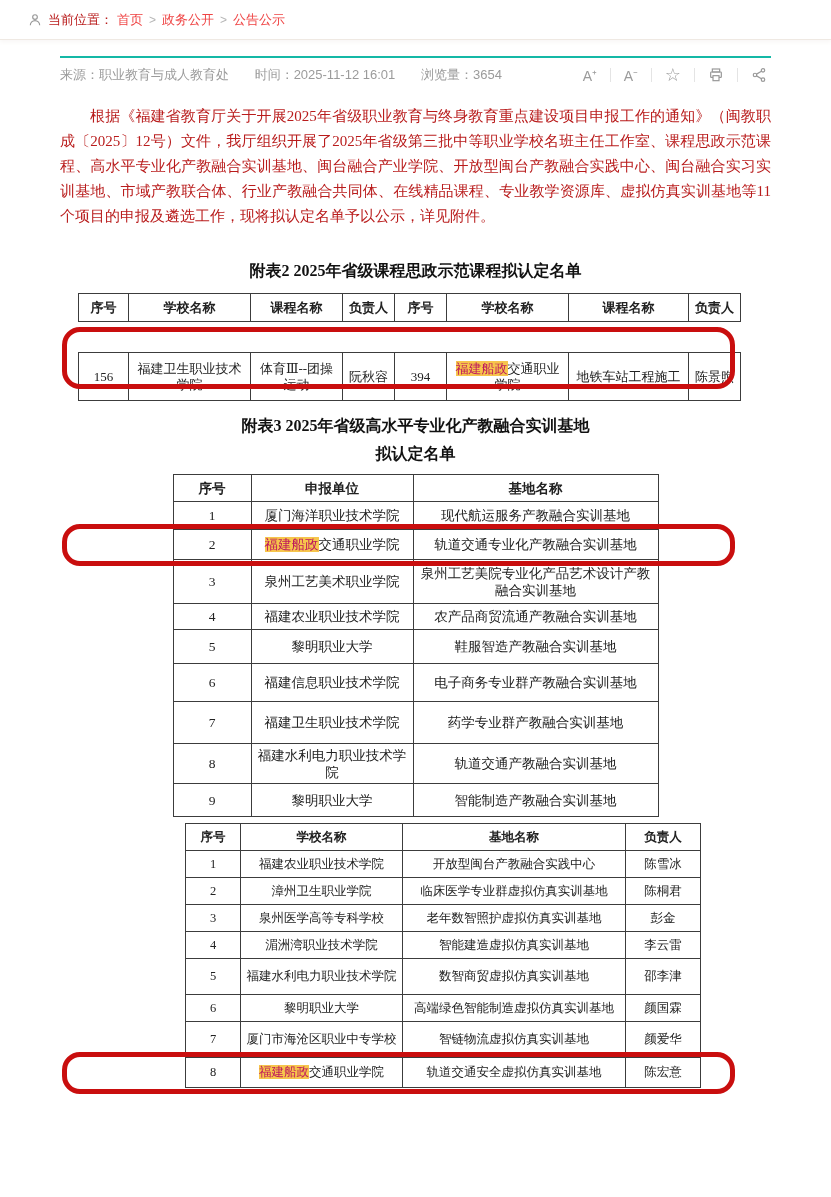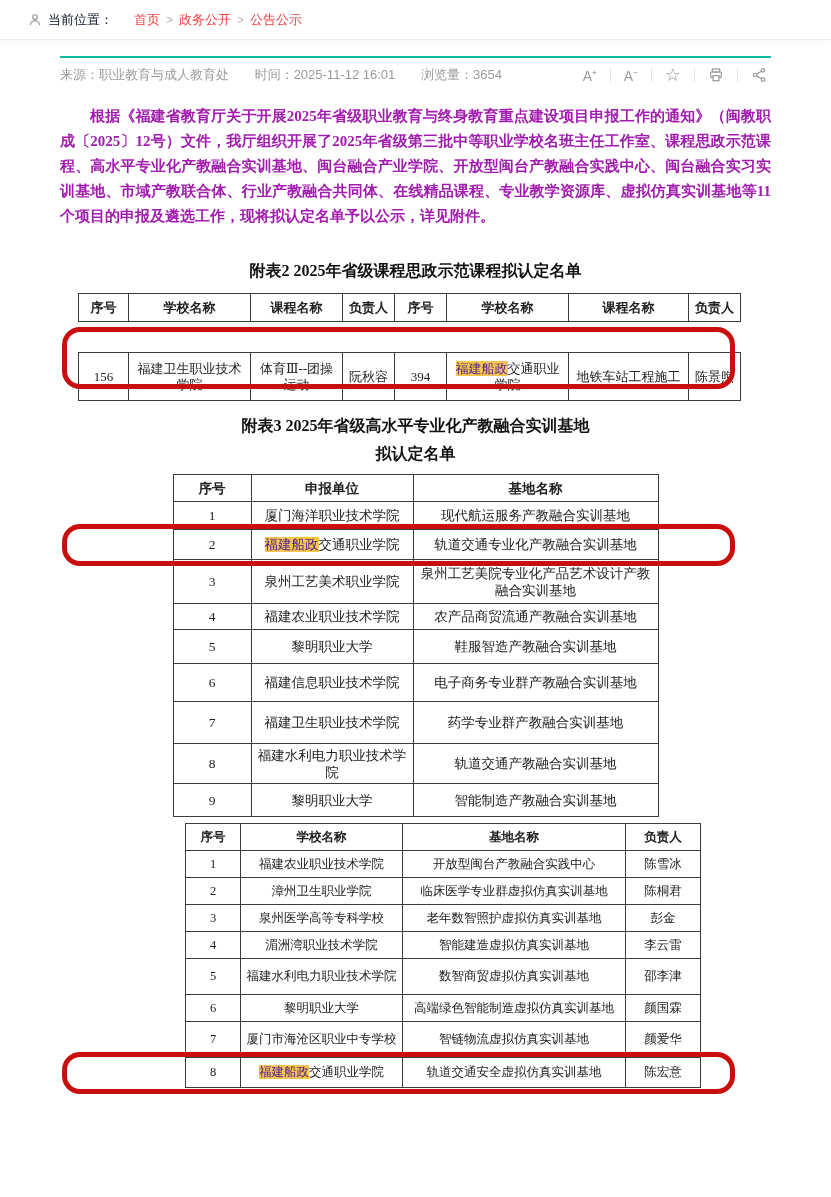--- a/index.html
+++ b/index.html
@@ -4,41 +4,41 @@
 <style>
   * { box-sizing: border-box; margin: 0; padding: 0; }
   html, body { width: 831px; height: 1197px; overflow: hidden; background: #ffffff;
     font-family: "Liberation Sans", sans-serif; }
 
   
   .breadcrumb-bar { height: 40px; display: flex; align-items: center; padding-left: 28px;
     border-bottom: 1px solid #efe9e3; box-shadow: 0 2px 4px rgba(150,130,110,.07);
     font-size: 13px; color: #8a8a8a; background: #fff; }
   .crumb-icon { display: inline-flex; margin-right: 6px; }
-  .crumb-label { color: #0f172a; margin-right: 21px; }
+  .crumb-label { color: #b91c1c; margin-right: 4px; }
   .crumb-link { color: #ef4444; text-decoration: none; cursor: pointer; }
   .crumb-sep { color: #b5b5b5; margin: 0 6px; font-size: 12px; }
 
   
   .content { width: 711px; margin: 0 auto; position: relative; }
   .article-title { margin-top: 36px; font-size: 22px; line-height: 30px; text-align: center;
     font-weight: bold; color: #333; }
   .meta-bar { margin-top: 16px; border-top: 2px solid #14b8a6; height: 36px;
     display: flex; align-items: center; justify-content: space-between;
     font-size: 13px; color: #9b9b9b; }
   .meta-left span { margin-right: 22px; }
   .tools { display: flex; align-items: center; color: #9b9b9b; }
   .tool { background: none; border: none; color: #9b9b9b; font-size: 14px; cursor: pointer;
     padding: 0 4px; display: inline-flex; align-items: center; font-family: "Liberation Sans", sans-serif; }
   .tool.star { font-size: 18px; line-height: 16px; }
   .vsep { width: 1px; height: 14px; background: #e4e4e4; margin: 0 9px; }
 
   .doc { font-family: "Liberation Serif", "DejaVu Serif", serif; color: #222; }
-  .para { margin-top: 12px; font-size: 15px; line-height: 25px; color: #a21caf;
-    text-align: justify; text-indent: 2em; font-weight: bold; }
+  .para { margin-top: 12px; font-size: 15px; line-height: 25px; color: #b91c1c;
+    text-align: justify; text-indent: 2em; }
 
   
   .tbl-title { font-weight: bold; font-size: 16px; color: #111; text-align: center; }
   #t2-title { margin-top: 30px; height: 24px; line-height: 24px; }
   #t3-title { margin-top: 30px; line-height: 28px; }
   #t11-title { margin-top: 26px; height: 24px; line-height: 24px; }
 
   table { border-collapse: collapse; table-layout: fixed; }
   th, td { border: 1px solid #3c3c3c; text-align: center; vertical-align: middle;
     padding: 1px 4px; overflow: hidden; font-weight: normal; }
@@ -51,21 +51,21 @@
 
   #t3-wrap { position: relative; margin-top: 6px; }
   #t3-table { width: 485px; margin: 0 auto; font-size: 13.5px; line-height: 17px; }
 
   #t11-wrap { position: relative; margin-top: 6px; }
   #t11-table { width: 515px; margin-left: 125px; font-size: 12.5px; line-height: 15px; }
 
   .h26{height:26px}.h27{height:27px}.h28{height:28px}.h30{height:30px}.h33{height:33px}
   .h34{height:34px}.h36{height:36px}.h38{height:38px}.h40{height:40px}.h42{height:42px}.h44{height:44px}
 
-  .hl { background: #f6c54c; color: #4c1d95; text-align: right; }
+  .hl { background: #f6c54c; color: #be185d; text-align: right; }
 
   .red-box { position: absolute; border: 5px solid #c90e0e; border-radius: 18px;
     pointer-events: none; background: transparent; }
   #red1 { left: 2px; top: 34px;  width: 673px; height: 62px; }
   #red2 { left: 2px; top: 50px;  width: 673px; height: 42px; }
   #red3 { left: 2px; top: 229px; width: 673px; height: 42px; }
 </style>
 </head>
 <body>
 

